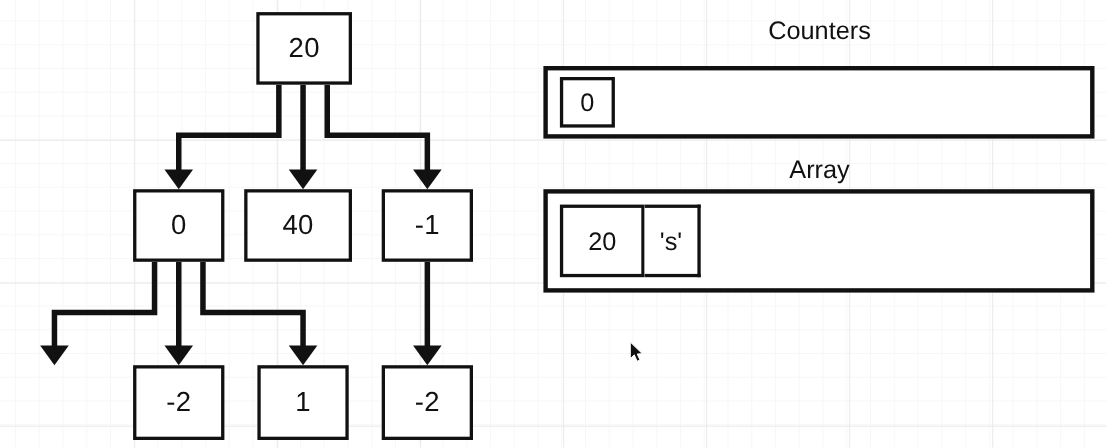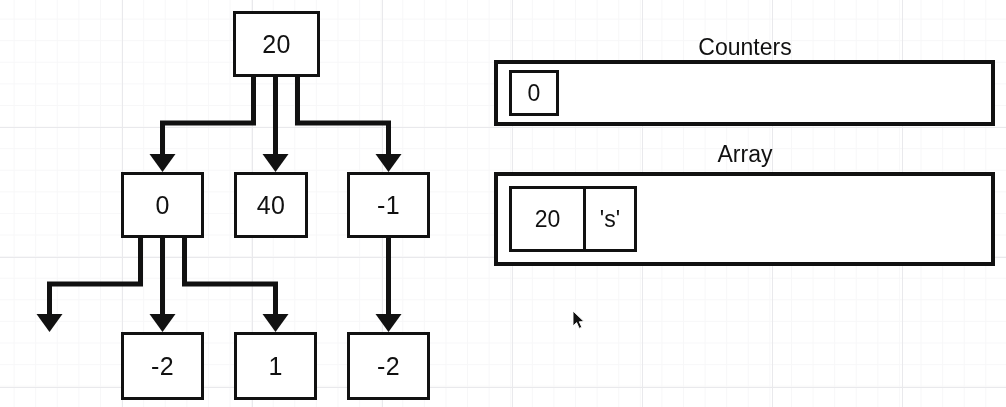--- a/index.html
+++ b/index.html
@@ -148,32 +148,32 @@
     <g>
       <path d="M 388.5 238 L 388.5 316"></path>
       <polygon points="375.5,314 401.5,314 388.5,332"></polygon>
     </g>
   </svg>
 
   <div class="node" style="left:233px; top:11px;  width:87px; height:66px;">20</div>
 
   <div class="node" style="left:121px; top:172px; width:83px; height:66px;">0</div>
 
-  <div class="node" style="left:234px; top:172px; width:74px; height:66px;">40</div>
+  <div class="node" style="left:222px; top:172px; width:98px; height:66px;">40</div>
 
   <div class="node" style="left:347px; top:172px; width:83px; height:66px;">-1</div>
 
 
   <div class="node" style="left:121px; top:332px; width:83px; height:68px;">-2</div>
 
   <div class="node" style="left:234px; top:332px; width:83px; height:68px;">1</div>
 
   <div class="node" style="left:347px; top:332px; width:83px; height:68px;">-2</div>
 
-  <div class="panel-title" style="left:645px; top:36px; width:200px;">Counters</div>
+  <div class="panel-title" style="left:645px; top:16px; width:200px;">Counters</div>
 
   <div class="panel-box" style="left:494px; top:60px; width:501px; height:66px;"></div>
 
   <div class="cells" style="left:509px; top:70px; height:46px;">
     <div class="cell" style="width:50px;">0</div>
   </div>
 
   <div class="panel-title" style="left:645px; top:143px; width:200px;">Array</div>
 
   <div class="panel-box" style="left:494px; top:172px; width:501px; height:94px;"></div>

